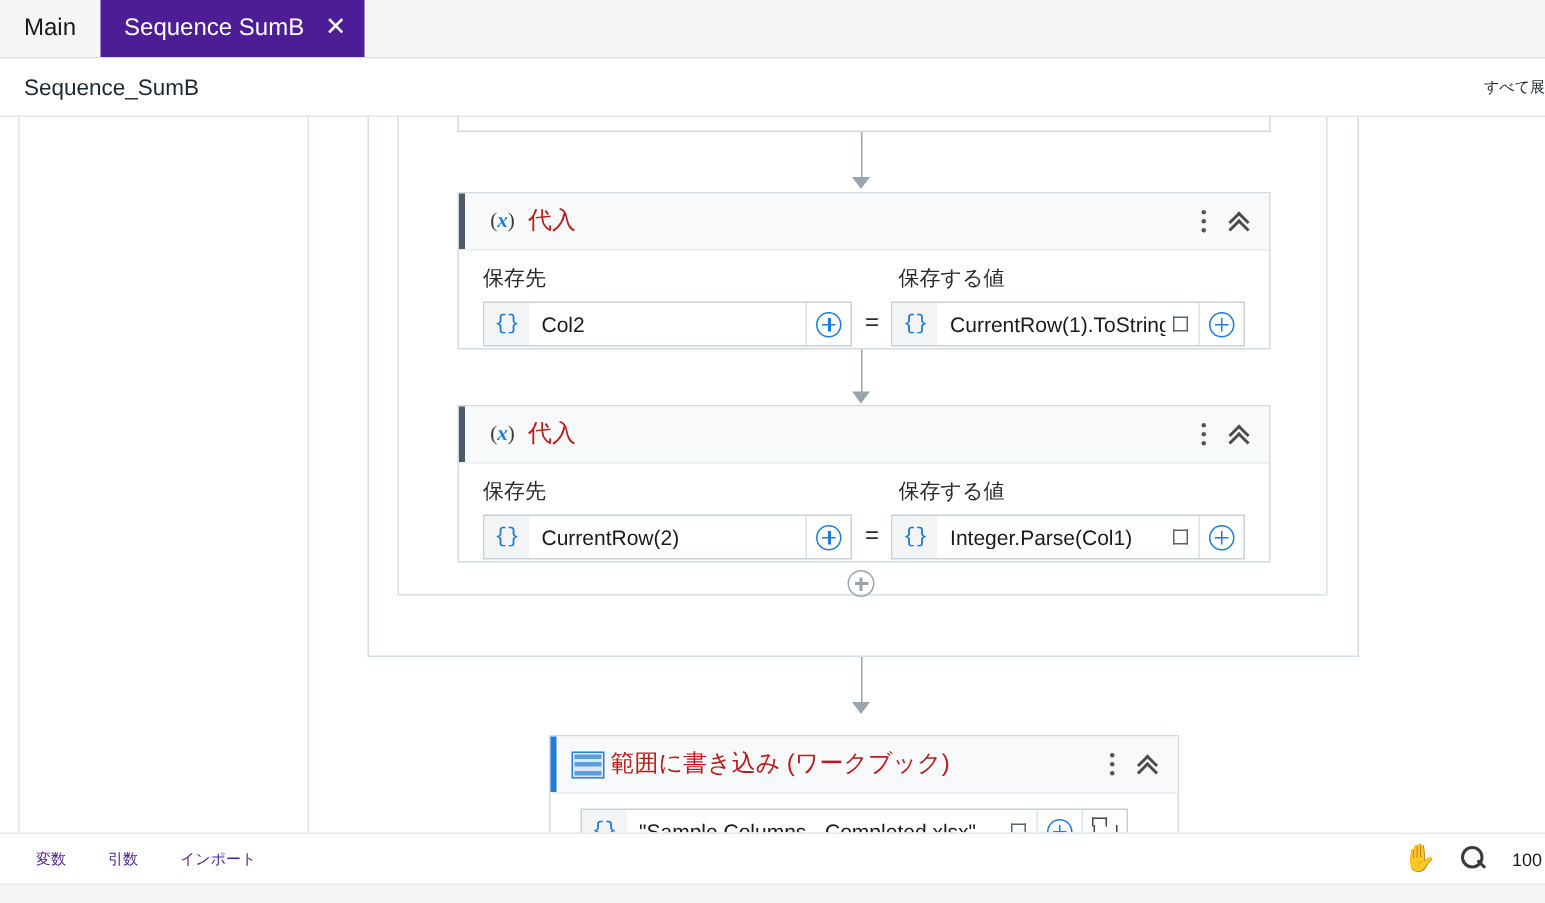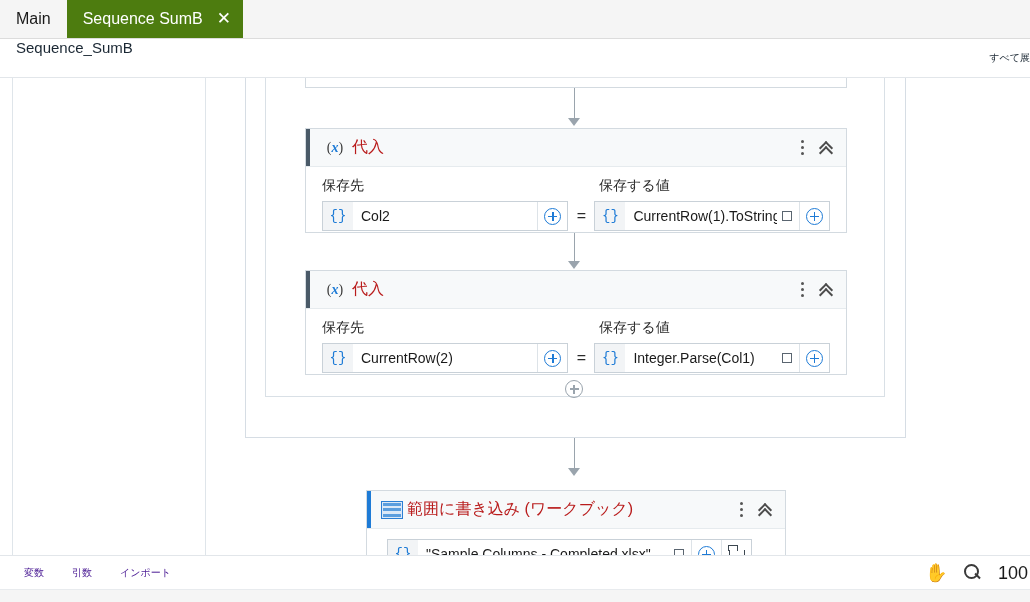--- a/index.html
+++ b/index.html
@@ -18,36 +18,36 @@
     border-bottom: 1px solid #dcdcdc;
     display: flex; align-items: flex-end;
   }
   .tab {
     height: 39px; display: flex; align-items: center;
     padding: 0 16px; font-size: 16px; color: #1a1a1a;
     cursor: pointer; white-space: nowrap; margin-top: 41px;
   }
   .tab.inactive { background: #f5f5f5; }
   .tab.active {
-    background: #4d7c0f; color: #ffffff;
+    background: #4c1d95; color: #ffffff;
     padding-right: 10px;
   }
   .tab-close {
     margin-left: 12px; width: 18px; height: 18px;
     display: flex; align-items: center; justify-content: center;
     color: #ffffff; font-size: 17px; line-height: 1; cursor: pointer;
     font-family: "DejaVu Sans", sans-serif;
   }
 
   
   .breadcrumbbar {
     position: absolute; top: 39px; left: 0; width: 1030px; height: 39px;
     background: #ffffff;
     border-bottom: 1px solid #e2e6ea;
-    display: flex; 
+    display: flex; align-items: center;
   }
   .breadcrumb {
     margin-left: 16px; font-size: 15px; color: #1a2733;
     cursor: pointer;
   }
   .expand-all {
     position: absolute; right: 0px; top: 50%; transform: translateY(-50%);
     font-size: 10px; color: #1a2733; white-space: nowrap;
     cursor: pointer;
   }
@@ -231,21 +231,21 @@
              font-family: "DejaVu Sans", sans-serif; }
   .ic-zoom { width: 18px; height: 18px; position: relative; cursor: pointer; }
   .ic-zoom::before {
     content: ""; position: absolute; left: 0; top: 0;
     width: 11px; height: 11px; border-radius: 50%; border: 2.2px solid #3a3a3a;
   }
   .ic-zoom::after {
     content: ""; position: absolute; left: 10px; top: 11px;
     width: 7px; height: 2.2px; background: #3a3a3a; transform: rotate(45deg);
   }
-  .zoom-val { font-size: 18px; color: #1a1a1a; padding-right: 2px; }
+  .zoom-val { font-size: 12px; color: #1a1a1a; padding-right: 2px; }
   .statusbar-bottom {
     position: absolute; bottom: 0; left: 0; width: 1030px; height: 13px;
     background: #f5f5f5; border-top: 1px solid #e8ebee;
   }
 
   
   .clipped-card {
     position: absolute; left: 305px; top: -18px; width: 542px; height: 28px;
     border: 1px solid #d3dae0; border-top: none; background: #fff;
   }

